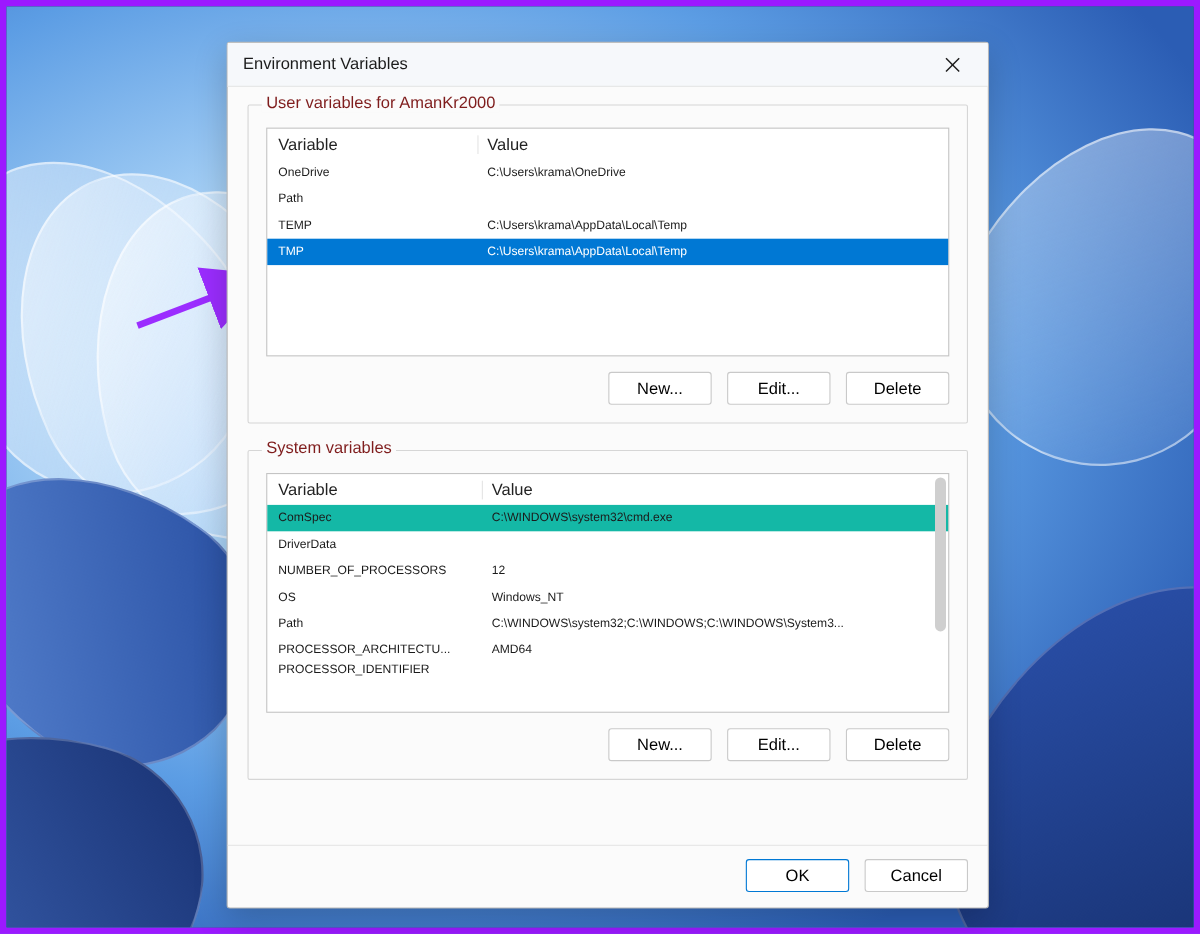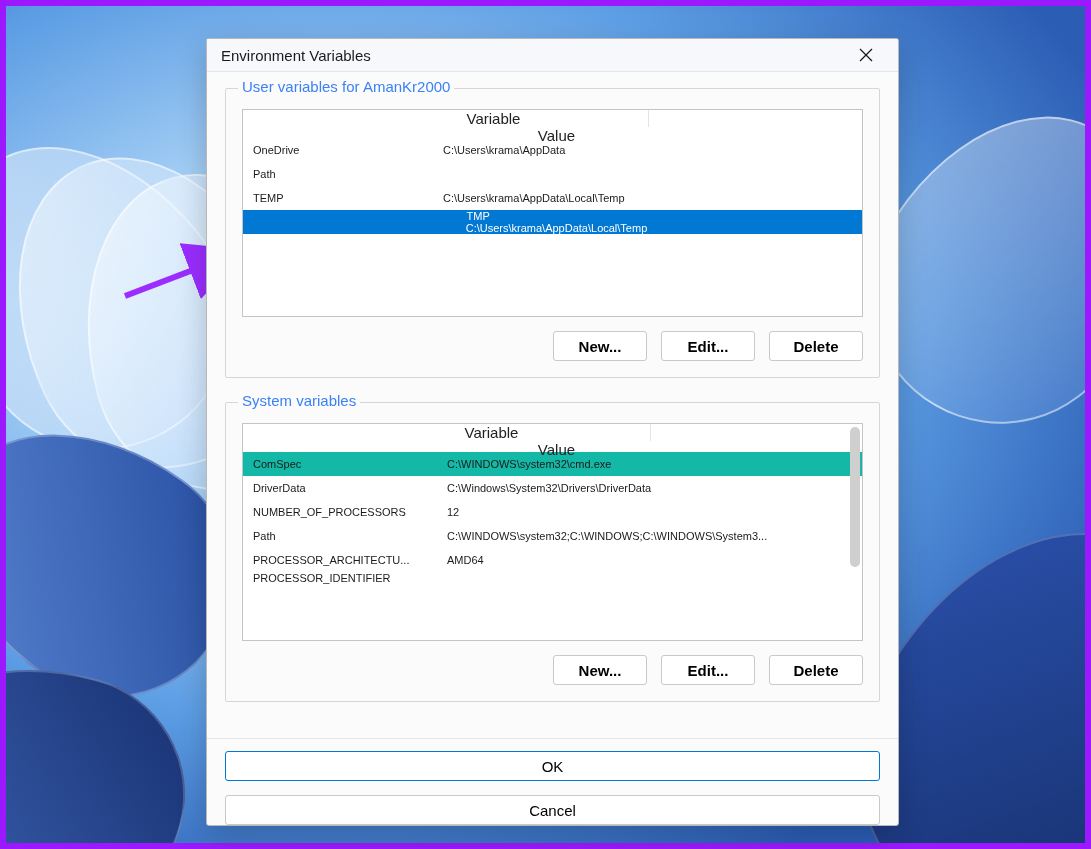--- a/index.html
+++ b/index.html
@@ -83,81 +83,80 @@
     border: 1px solid var(--group-border);
     border-radius: 2px;
     position: relative;
     padding: 20px 16px 16px;
     margin-bottom: 24px;
     background: #fbfbfb;
   }
   .group-label {
     position: absolute; top: -11px; left: 12px;
     background: #fbfbfb; padding: 0 4px;
-    color: #3b82f6;
+    color: #7f1d1d;
   }
 
   
   .listview {
     border: 1px solid #c4c4c4;
     background: #fff;
     position: relative;
   }
   .lv-user  { height: 208px; }
   .lv-sys   { height: 218px; }
 
   .lv-header {
     display: flex; height: 28px; align-items: center;
-    font-size: 15px; color: #222; flex-direction: column;
+    font-size: 15px; color: #222;
   }
   .col-var { width: 192px; padding-left: 10px; border-right: 1px solid #e4e4e4; }
   .col-val { flex: 1; padding-left: 8px; }
   .lv-sys .col-var { width: 196px; }
 
   .lv-rows { }
   .row {
     display: flex; height: 24px; align-items: center; font-size: 11px;
     white-space: nowrap; overflow: hidden;
   }
   .row .cell-var { width: 192px; padding-left: 10px; overflow: hidden; text-overflow: ellipsis; }
   .row .cell-val { flex: 1; padding-left: 8px; overflow: hidden; text-overflow: ellipsis; }
   .lv-sys .row .cell-var { width: 196px; }
 
-  .row.selected { background: var(--row-selected); color: #fff; flex-direction: column; }
+  .row.selected { background: var(--row-selected); color: #fff; }
   .row.first-sys { background: #14b8a6; }
   .row.cutoff    { height: 16px; align-items: flex-start; overflow: hidden; }
 
   
   .lv-sys::after {
     content: "";
     position: absolute; right: 2px; top: 3px;
     width: 10px; height: 140px;
     background: var(--scroll-thumb);
     border-radius: 5px;
   }
 
   
   .btn-row {
     display: flex; justify-content: flex-end; gap: 14px;
     margin-top: 14px;
-    font-weight: bold;
   }
   button.win {
     min-width: 94px; height: 30px;
     background: #fff; border: 1px solid var(--btn-border);
     border-radius: 3px;
     font: inherit; font-size: 15px; cursor: pointer;
     padding: 0 12px;
   }
   button.win.primary { border: 1px solid var(--accent); }
 
   .dlg-footer {
     border-top: 1px solid #e6e6e6;
     padding: 12px 18px 14px;
-    display: flex; justify-content: flex-end; gap: 14px; flex-direction: column;
+    display: flex; justify-content: flex-end; gap: 14px;
   }
 
   
   .arrow {
     position: absolute; left: 120px; top: 241px;
     width: 130px; height: 60px; pointer-events: none;
   }
 </style>
 </head>
 <body>
@@ -200,21 +199,21 @@
       <span class="group-label">User variables for AmanKr2000</span>
 
       <div class="listview lv-user">
         <div class="lv-header">
           <div class="col-var">Variable</div>
           <div class="col-val">Value</div>
         </div>
         <div class="lv-rows">
           <div class="row">
             <span class="cell-var">OneDrive</span>
-            <span class="cell-val">C:\Users\krama\AppData</span>
+            <span class="cell-val">C:\Users\krama\OneDrive</span>
           </div>
           <div class="row">
             <span class="cell-var">Path</span>
           </div>
           <div class="row">
             <span class="cell-var">TEMP</span>
             <span class="cell-val">C:\Users\krama\AppData\Local\Temp</span>
           </div>
           <div class="row selected">
             <span class="cell-var">TMP</span>
@@ -238,25 +237,28 @@
           <div class="col-var">Variable</div>
           <div class="col-val">Value</div>
         </div>
         <div class="lv-rows">
           <div class="row first-sys">
             <span class="cell-var">ComSpec</span>
             <span class="cell-val">C:\WINDOWS\system32\cmd.exe</span>
           </div>
           <div class="row">
             <span class="cell-var">DriverData</span>
-            <span class="cell-val">C:\Windows\System32\Drivers\DriverData</span>
           </div>
           <div class="row">
             <span class="cell-var">NUMBER_OF_PROCESSORS</span>
             <span class="cell-val">12</span>
+          </div>
+          <div class="row">
+            <span class="cell-var">OS</span>
+            <span class="cell-val">Windows_NT</span>
           </div>
           <div class="row">
             <span class="cell-var">Path</span>
             <span class="cell-val">C:\WINDOWS\system32;C:\WINDOWS;C:\WINDOWS\System3...</span>
           </div>
           <div class="row">
             <span class="cell-var">PROCESSOR_ARCHITECTU...</span>
             <span class="cell-val">AMD64</span>
           </div>
           <div class="row cutoff">

